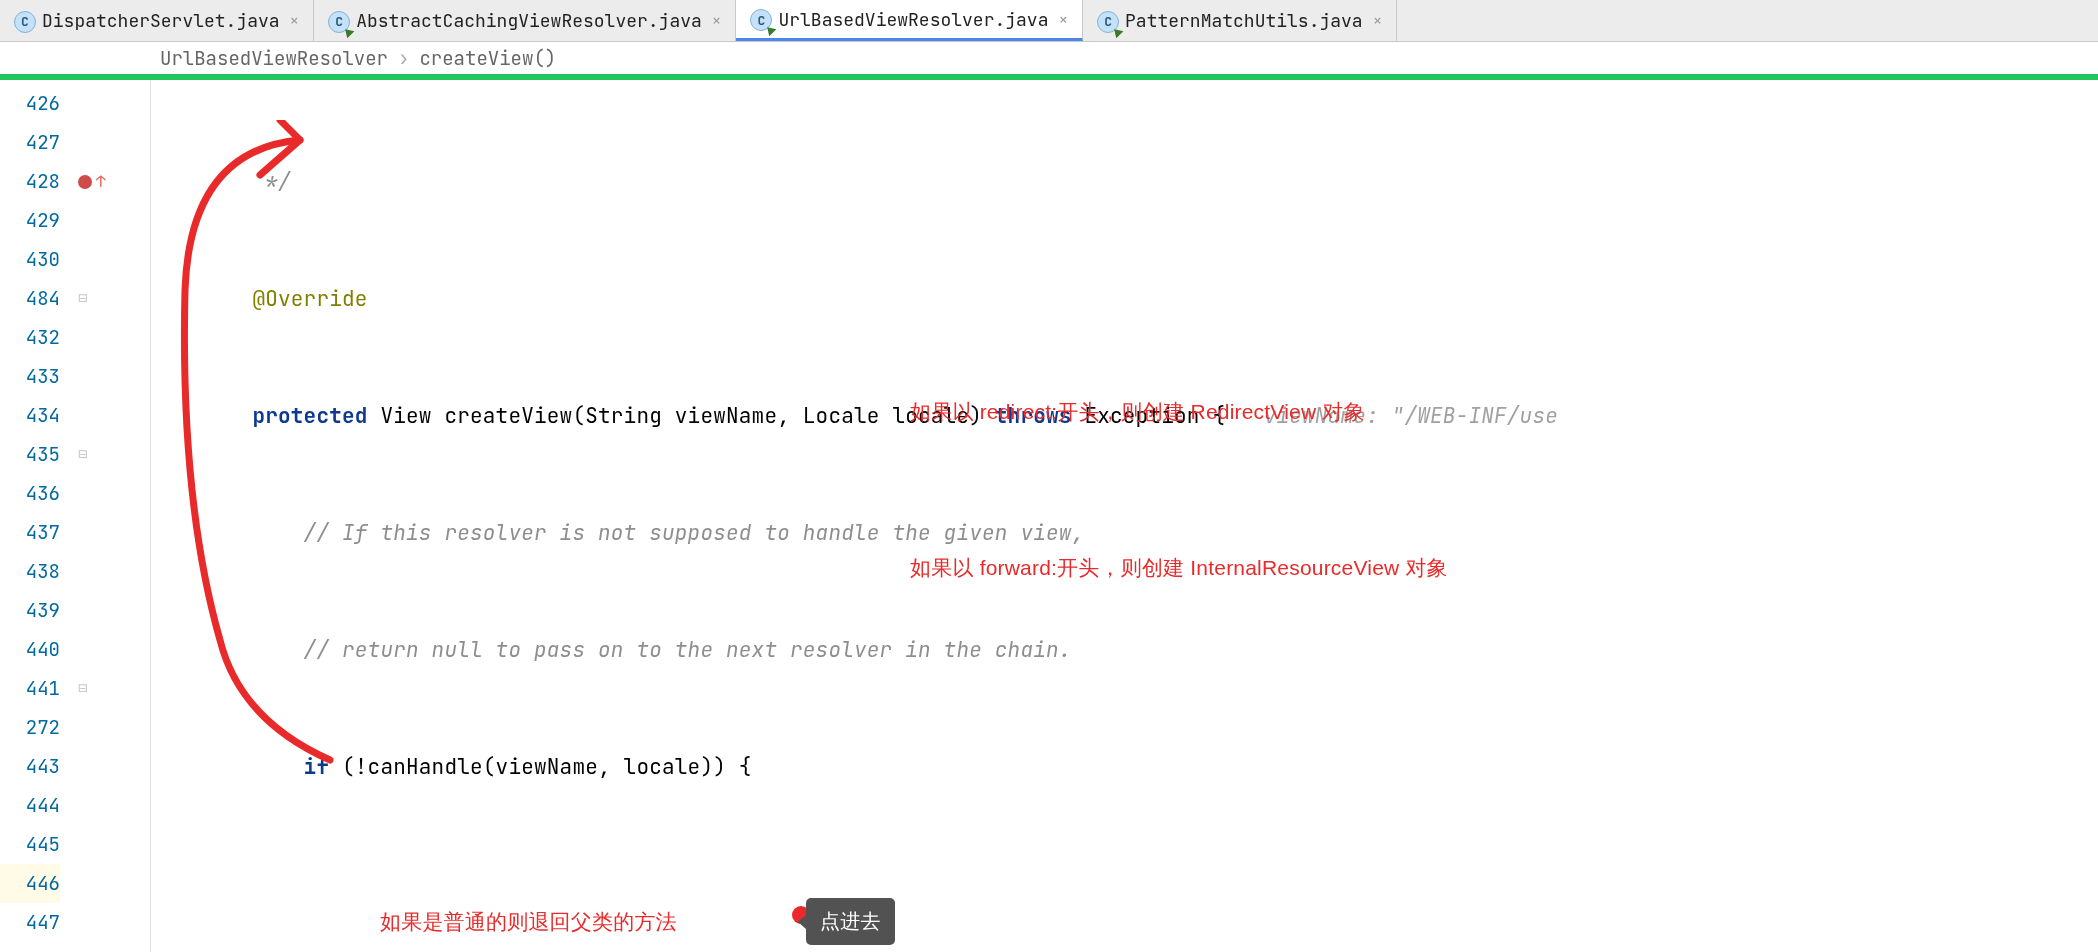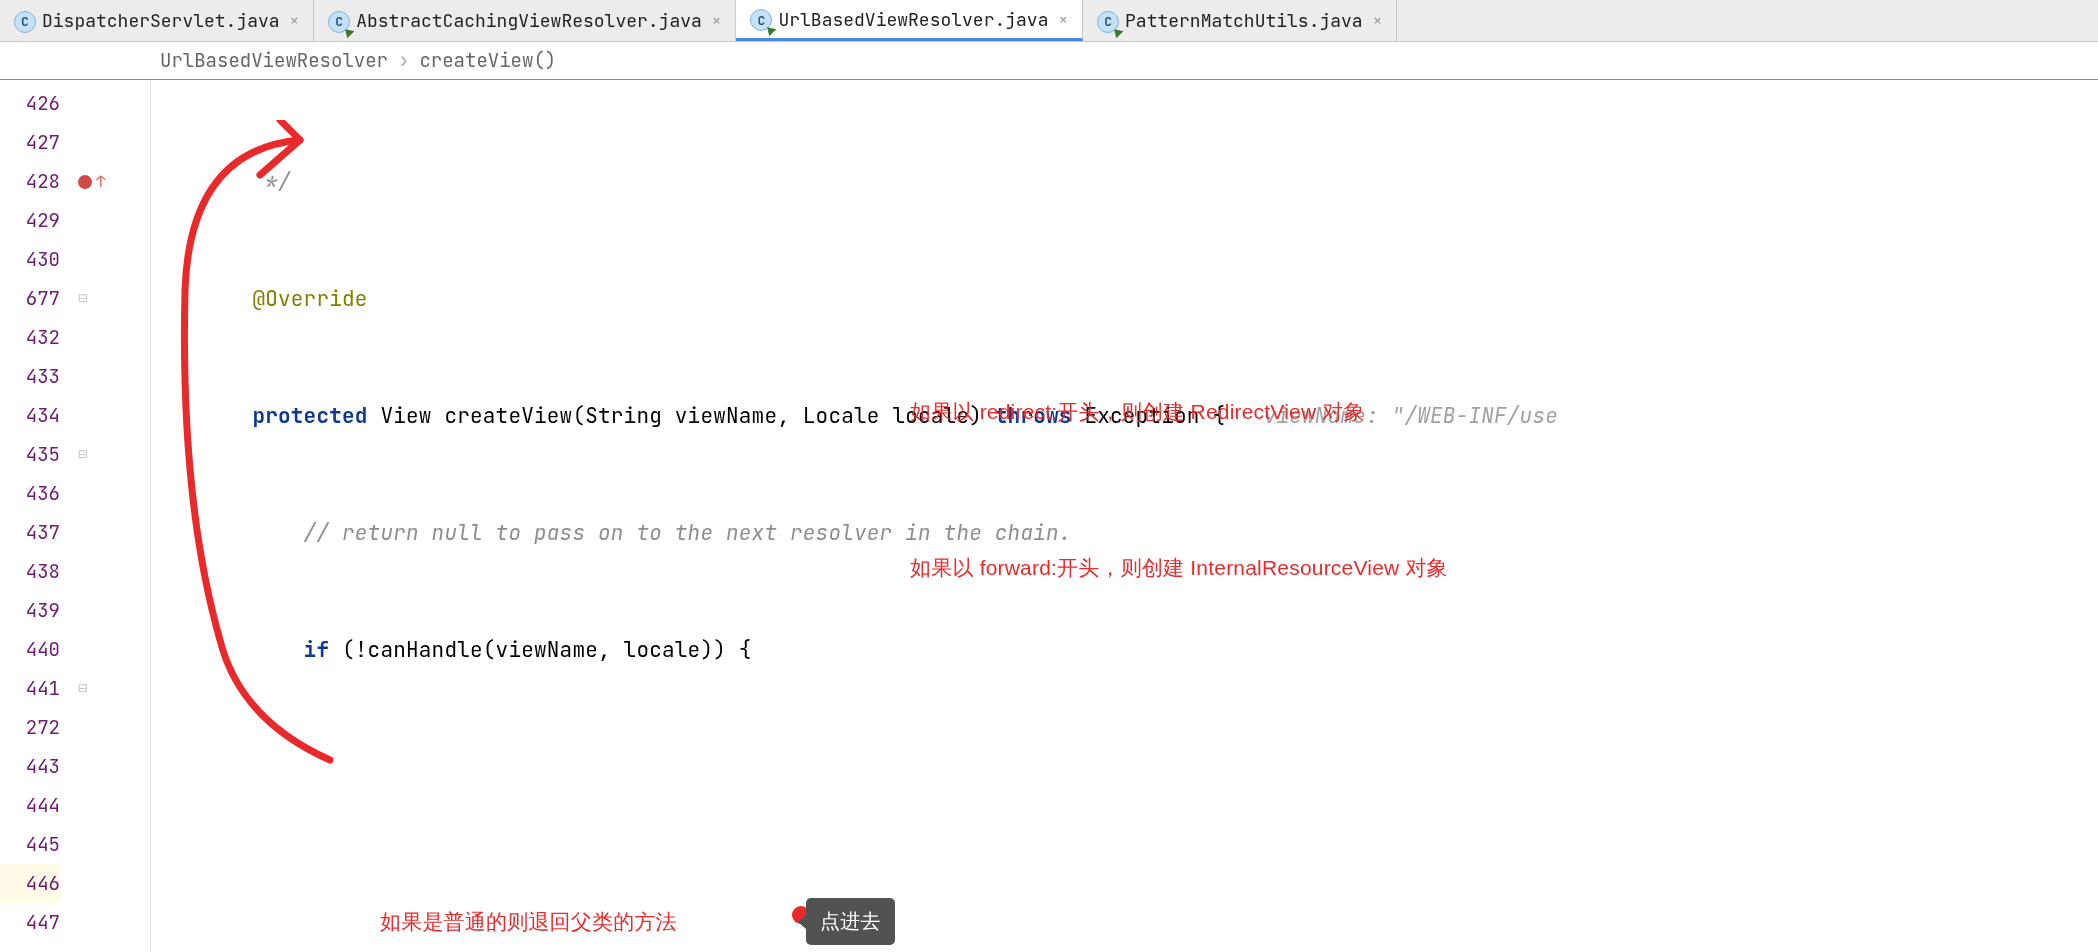--- a/index.html
+++ b/index.html
@@ -53,32 +53,32 @@
     width:0;height:0;
     border-left:5px solid transparent;
     border-right:5px solid transparent;
     border-bottom:8px solid #3a7a2a;
     transform:rotate(-45deg);
   }
   
   .breadcrumb {
     display:flex; align-items:center; gap:10px;
     height:38px; padding-left:160px;
-    background:#fff; border-bottom:1px solid #22c55e;
+    background:#fff; border-bottom:6px solid #22c55e;
     color:#666; font-size:19px;
   }
   .breadcrumb-sep{color:#aaa;}
   
   .editor { display:flex; height:calc(952px - 42px - 38px); position:relative;}
   .gutter {
     width:70px; min-width:70px;
     text-align:right;
     padding-right:10px;
     padding-top:4px;
-    color:#701a75;
+    color:#0369a1;
     font-size:19px;
     user-select:none;
     line-height:39px;
   }
   .gutter .ln{height:39px;}
   .gutter .ln.highlighted{background:#fffbe6;}
   .gutmarks{
     width:70px; min-width:70px;
     padding-top:4px;
     line-height:39px;
@@ -164,21 +164,21 @@
 
 <div class="editor">
   <div class="vline"></div>
 
   <div class="gutter">
     <div class="ln">426</div>
       <div class="ln">427</div>
       <div class="ln">428</div>
     <div class="ln">429</div>
       <div class="ln">430</div>
-      <div class="ln">677</div>
+      <div class="ln">484</div>
     <div class="ln">432</div>
       <div class="ln">433</div>
       <div class="ln">434</div>
     <div class="ln">435</div>
       <div class="ln">436</div>
       <div class="ln">437</div>
     <div class="ln">438</div>
       <div class="ln">439</div>
       <div class="ln">440</div>
     <div class="ln">441</div>
@@ -221,20 +221,21 @@
       <div class="mk"></div>
       <div class="mk"></div>
       <div class="mk"></div>
       <div class="mk"></div>
   </div>
 
   <div class="code">
     <div class="row"><span class="cmt">         */</span></div>
     <div class="row">        <span class="anno">@Override</span></div>
     <div class="row"><span>        </span><span class="kw">protected</span><span> View createView(String viewName, Locale locale) </span><span class="kw">throws</span><span> Exception {   </span><span class="hint">viewName: "/WEB-INF/use</span></div>
+    <div class="row"><span class="cmt">            // If this resolver is not supposed to handle the given view,</span></div>
     <div class="row"><span class="cmt">            // return null to pass on to the next resolver in the chain.</span></div>
     <div class="row"><span>            </span><span class="kw">if</span><span> (!canHandle(viewName, locale)) {</span></div>
     
     
     
     
     
     
     
     

